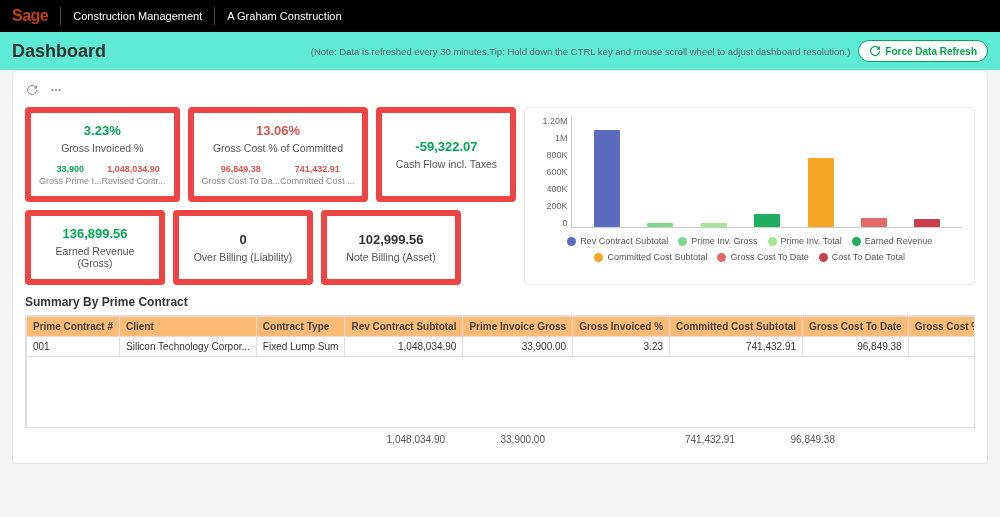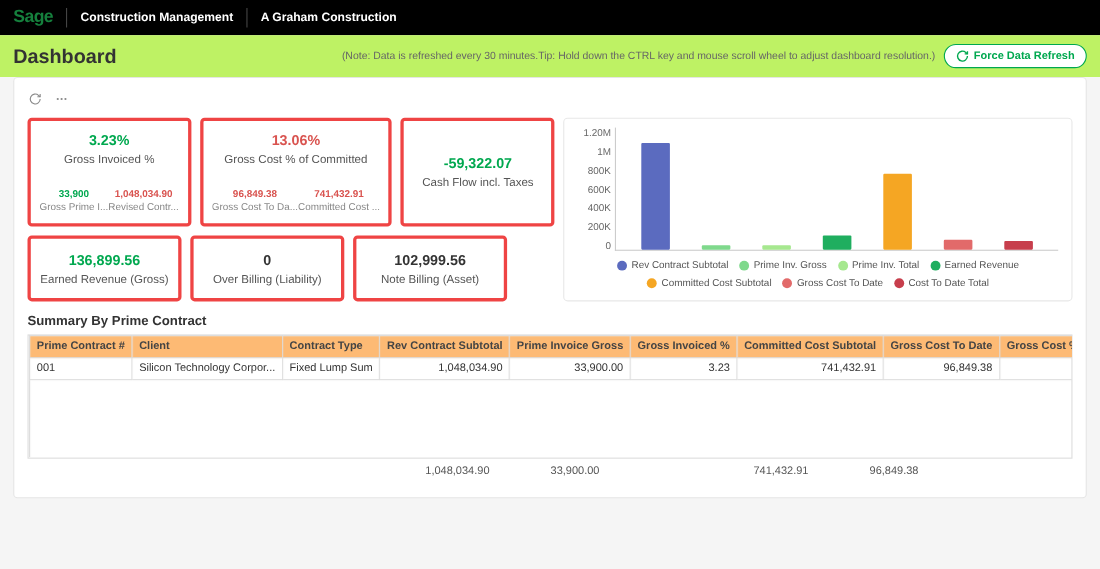--- a/index.html
+++ b/index.html
@@ -1,37 +1,37 @@
 <!DOCTYPE html>
 <html><head>
 <meta charset="utf-8">
 <style>
   * { box-sizing: border-box; margin: 0; padding: 0; }
   body { font-family: -apple-system, BlinkMacSystemFont, "Segoe UI", Arial, sans-serif; background: #f5f5f5; font-size: 12px; color: #333; width: 1000px; }
   .topbar { background: #000; height: 32px; display: flex; align-items: center; padding: 0 12px; gap: 12px; }
-  .logo { color: #15803d; font-weight: bold; font-size: 16px; letter-spacing: -0.5px; }
+  .logo { color: #c2410c; font-weight: bold; font-size: 16px; letter-spacing: -0.5px; }
   .topbar-sep { width: 1px; height: 18px; background: #444; }
-  .topbar-text { color: #fff; font-size: 11px; font-weight: 700; }
-  .subhead { display: flex; align-items: center; justify-content: space-between; padding: 8px 12px; background: #bef264; }
+  .topbar-text { color: #fff; font-size: 11px; font-weight: 400; }
+  .subhead { display: flex; align-items: center; justify-content: space-between; padding: 8px 12px; background: #5eead4; }
   .subhead h1 { font-size: 18px; font-weight: 600; color: #333; }
   .subhead-right { display: flex; align-items: center; gap: 8px; }
   .subhead-note { font-size: 9.5px; color: #666; }
   .refresh-btn { border: 1px solid #00a84f; color: #00a84f; background: #fff; border-radius: 12px; padding: 4px 10px; font-size: 10px; font-weight: 600; cursor: pointer; display: inline-flex; align-items: center; gap: 4px; text-align: right; }
   .content { padding: 0 12px 12px; }
   .panel { background: #fff; border: 1px solid #e5e5e5; border-radius: 4px; padding: 12px; }
   .panel-head { display: flex; justify-content: space-between; align-items: center; margin-bottom: 10px; }
   .panel-title { font-size: 13px; font-weight: 500; color: #444; }
   .panel-actions { display: flex; gap: 10px; color: #888; }
   .icon-btn { cursor: pointer; width: 14px; height: 14px; display: inline-flex; align-items: center; justify-content: center; }
   .row { display: flex; gap: 8px; margin-bottom: 8px; }
-  .kpi { background: #fff; border: 3px solid #ef4444; border-radius: 4px; padding: 10px 8px; text-align: center; flex: 0 0 140px; min-height: 88px; display: flex; flex-direction: column; justify-content: center; }
+  .kpi { background: #fff; border: 6px solid #ef4444; border-radius: 4px; padding: 10px 8px; text-align: center; flex: 0 0 140px; min-height: 88px; display: flex; flex-direction: column; justify-content: center; }
   .kpi-big { flex: 0 0 140px; min-height: 60px; }
   .kpi-val { font-size: 13px; font-weight: 600; }
   .kpi-label { font-size: 10.5px; color: #555; margin-top: 4px; }
-  .kpi-sub { display: flex; justify-content: space-around; margin-top: 20px; font-size: 9px; text-align: center; }
+  .kpi-sub { display: flex; justify-content: space-around; margin-top: 10px; font-size: 9px; text-align: center; }
   .kpi-sub > div { flex: 1; }
   .kpi-sub .v { font-weight: 600; }
   .kpi-sub .l { color: #888; margin-top: 2px; white-space: nowrap; overflow: hidden; text-overflow: ellipsis; }
   .green { color: #00a84f; }
   .red { color: #d9534f; }
   .chart-box { flex: 1; background: #fff; border: 1px solid #e8e8e8; border-radius: 4px; padding: 8px 12px 0; min-height: 160px; position: relative; }
   .chart-area { display: flex; height: 112px; }
   .y-axis { display: flex; flex-direction: column; justify-content: space-between; font-size: 9px; color: #666; text-align: right; padding-right: 4px; width: 34px; }
   .bars { flex: 1; display: flex; align-items: flex-end; justify-content: space-around; border-left: 1px solid #ccc; border-bottom: 1px solid #ccc; padding: 0 8px; }
   .bar { width: 26px; border-radius: 1px; }

